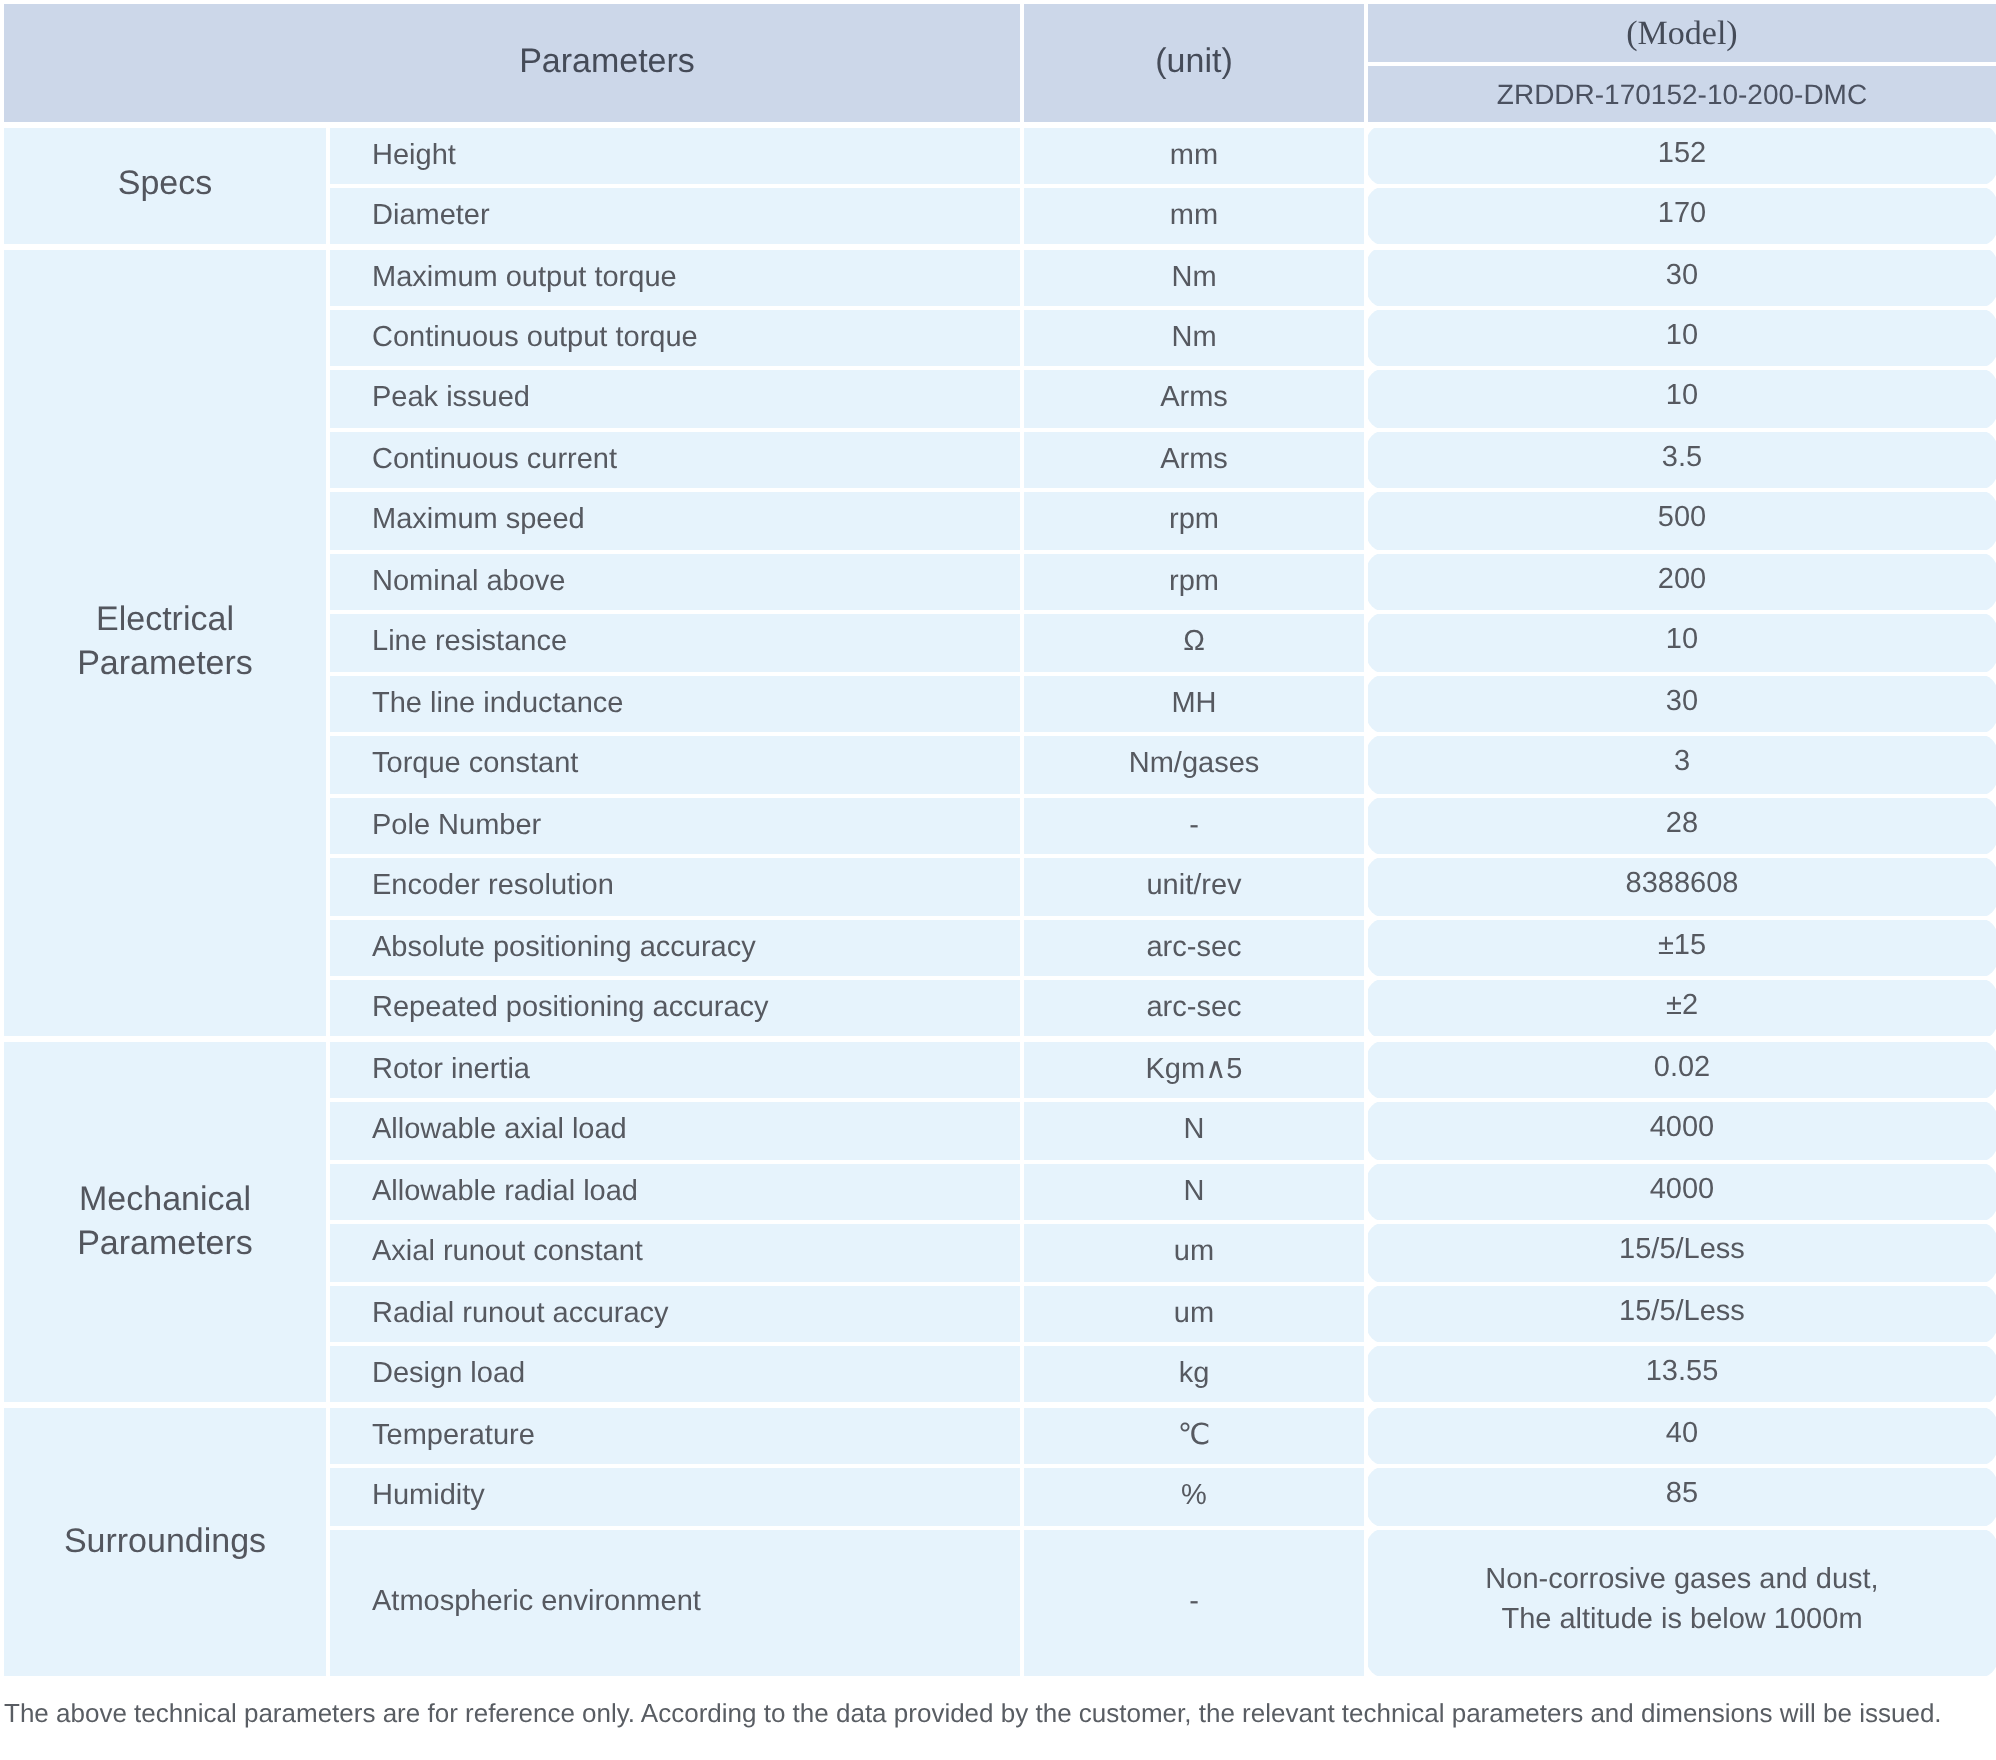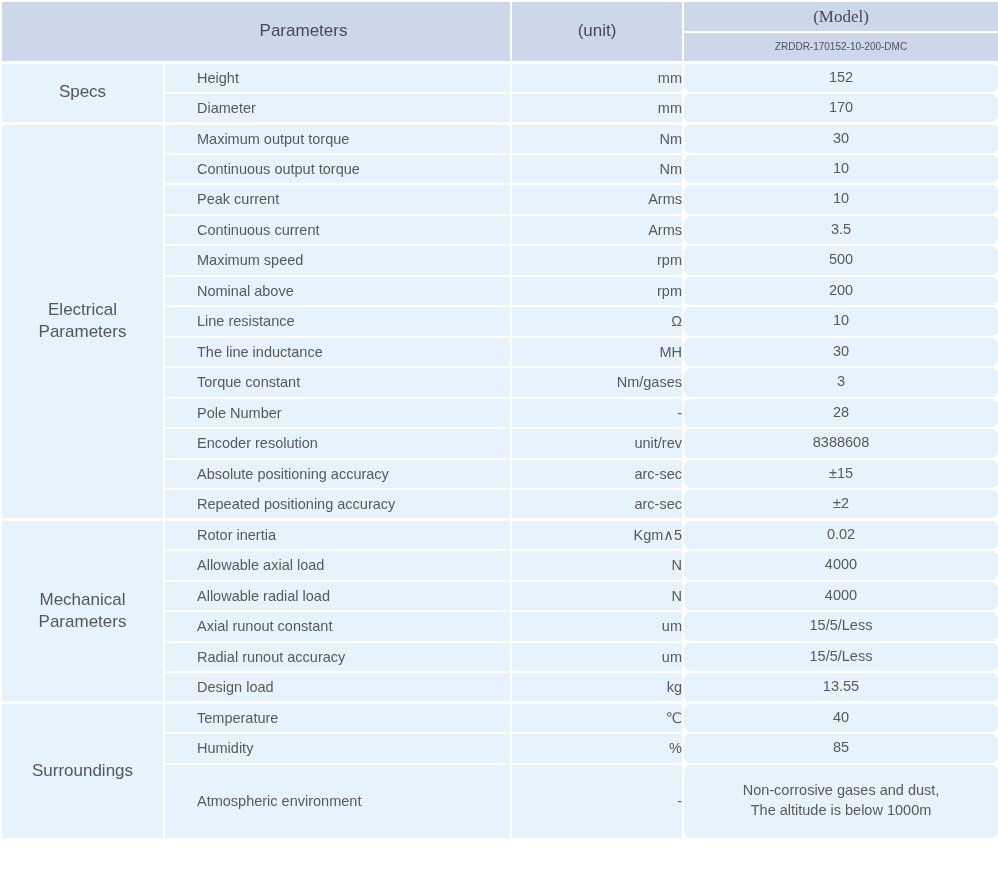--- a/index.html
+++ b/index.html
@@ -29,37 +29,37 @@
 
   thead th {
     background: #ccd7e9;
     color: #454b58;
     font-size: 17px;
     text-align: center;
   }
   th.params-head { padding-left: 95px; height: 61px; }
   th.unit-head   { }
   th.model-head  { height: 31px; font-family: Liberation Serif, serif; }
-  th.model-value { height: 30px; font-size: 10px; color: #4b5160; margin-top: 33px; }
+  th.model-value { height: 30px; font-size: 14px; color: #4b5160; margin-top: 33px; }
 
   tbody td {
     background: #e6f3fc;
     color: #565960;
     font-size: 14.5px;
     height: 30.5px;
   }
   td.group-cell {
     text-align: center;
     color: #53565e;
     font-size: 17px;
     line-height: 1.3;
     padding: 0 18px;
   }
-  td.param-cell { text-align: left; padding-left: 32px; }
-  td.unit-cell  { text-align: right; }
+  td.param-cell { text-align: left; padding-left: 21px; }
+  td.unit-cell  { text-align: center; }
   td.value-cell { text-align: center; white-space: pre-line; line-height: 1.35; border-radius: 10px; }
 
   tr.section-start > td { border-top: 3px solid #ffffff; }
   tr.tall-row > td { height: 75px; }
 
   .footnote {
     margin-top: 9px;
     padding-left: 2px;
     font-size: 13px;
     color: #595d63;
@@ -106,21 +106,21 @@
           <td class="param-cell">Maximum output torque</td>
           <td class="unit-cell">Nm</td>
           <td class="value-cell">30</td>
         </tr>
         <tr>
           <td class="param-cell">Continuous output torque</td>
           <td class="unit-cell">Nm</td>
           <td class="value-cell">10</td>
         </tr>
         <tr>
-          <td class="param-cell">Peak current</td>
+          <td class="param-cell">Peak issued</td>
           <td class="unit-cell">Arms</td>
           <td class="value-cell">10</td>
         </tr>
         <tr>
           <td class="param-cell">Continuous current</td>
           <td class="unit-cell">Arms</td>
           <td class="value-cell">3.5</td>
         </tr>
         <tr>
           <td class="param-cell">Maximum speed</td>
@@ -211,14 +211,15 @@
         </tr>
         <tr class="tall-row">
           <td class="param-cell">Atmospheric environment</td>
           <td class="unit-cell">-</td>
           <td class="value-cell">Non-corrosive gases and dust,
 The altitude is below 1000m</td>
         </tr>
       </tbody>
   </table>
 
+  <div class="footnote">The above technical parameters are for reference only. According to the data provided by the customer, the relevant technical parameters and dimensions will be issued.</div>
 
 </div>
 
 </body></html>

